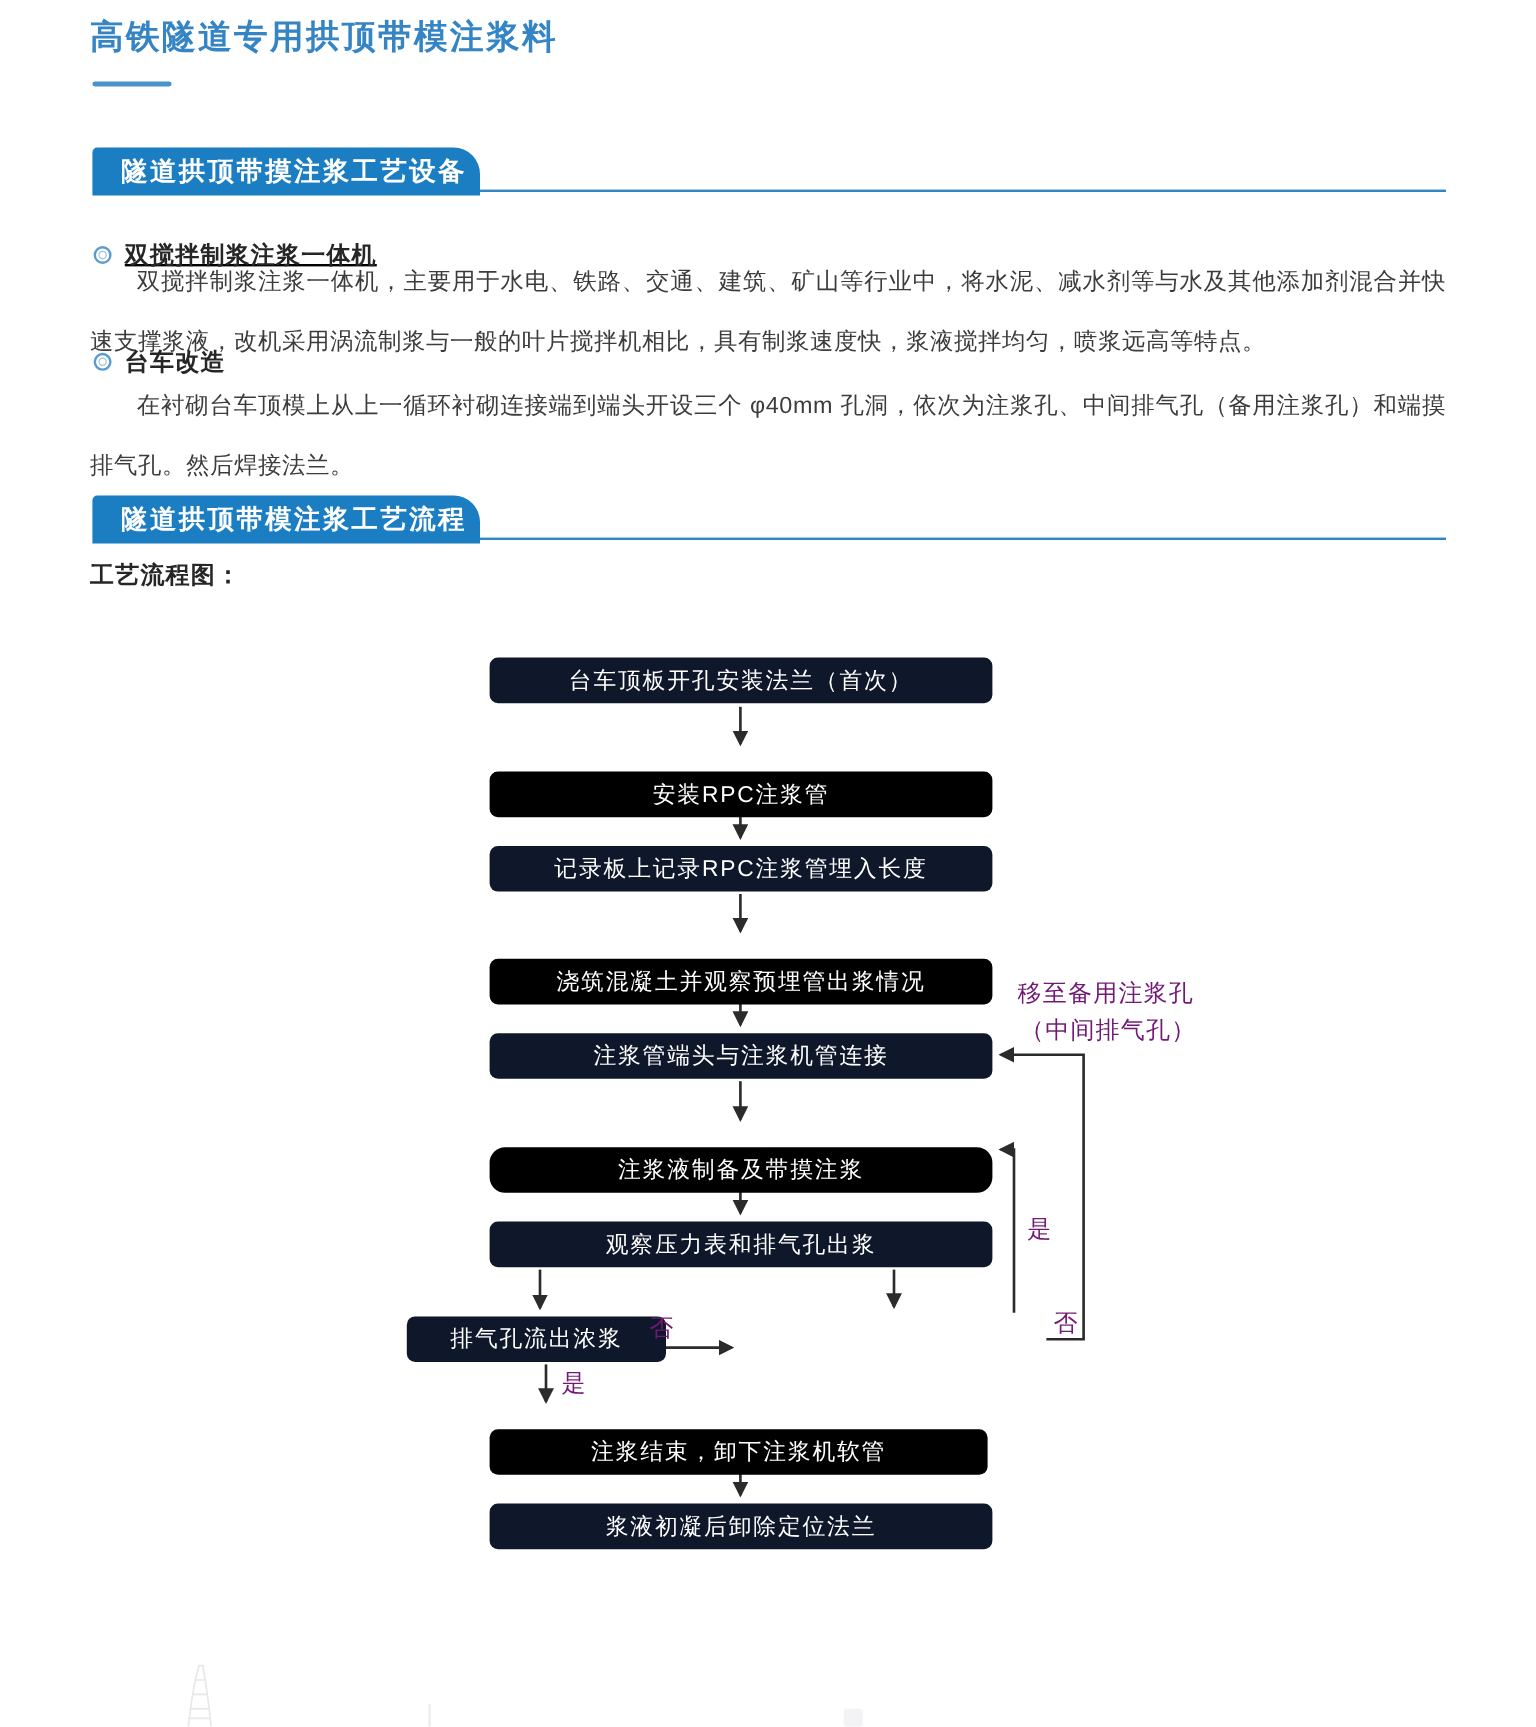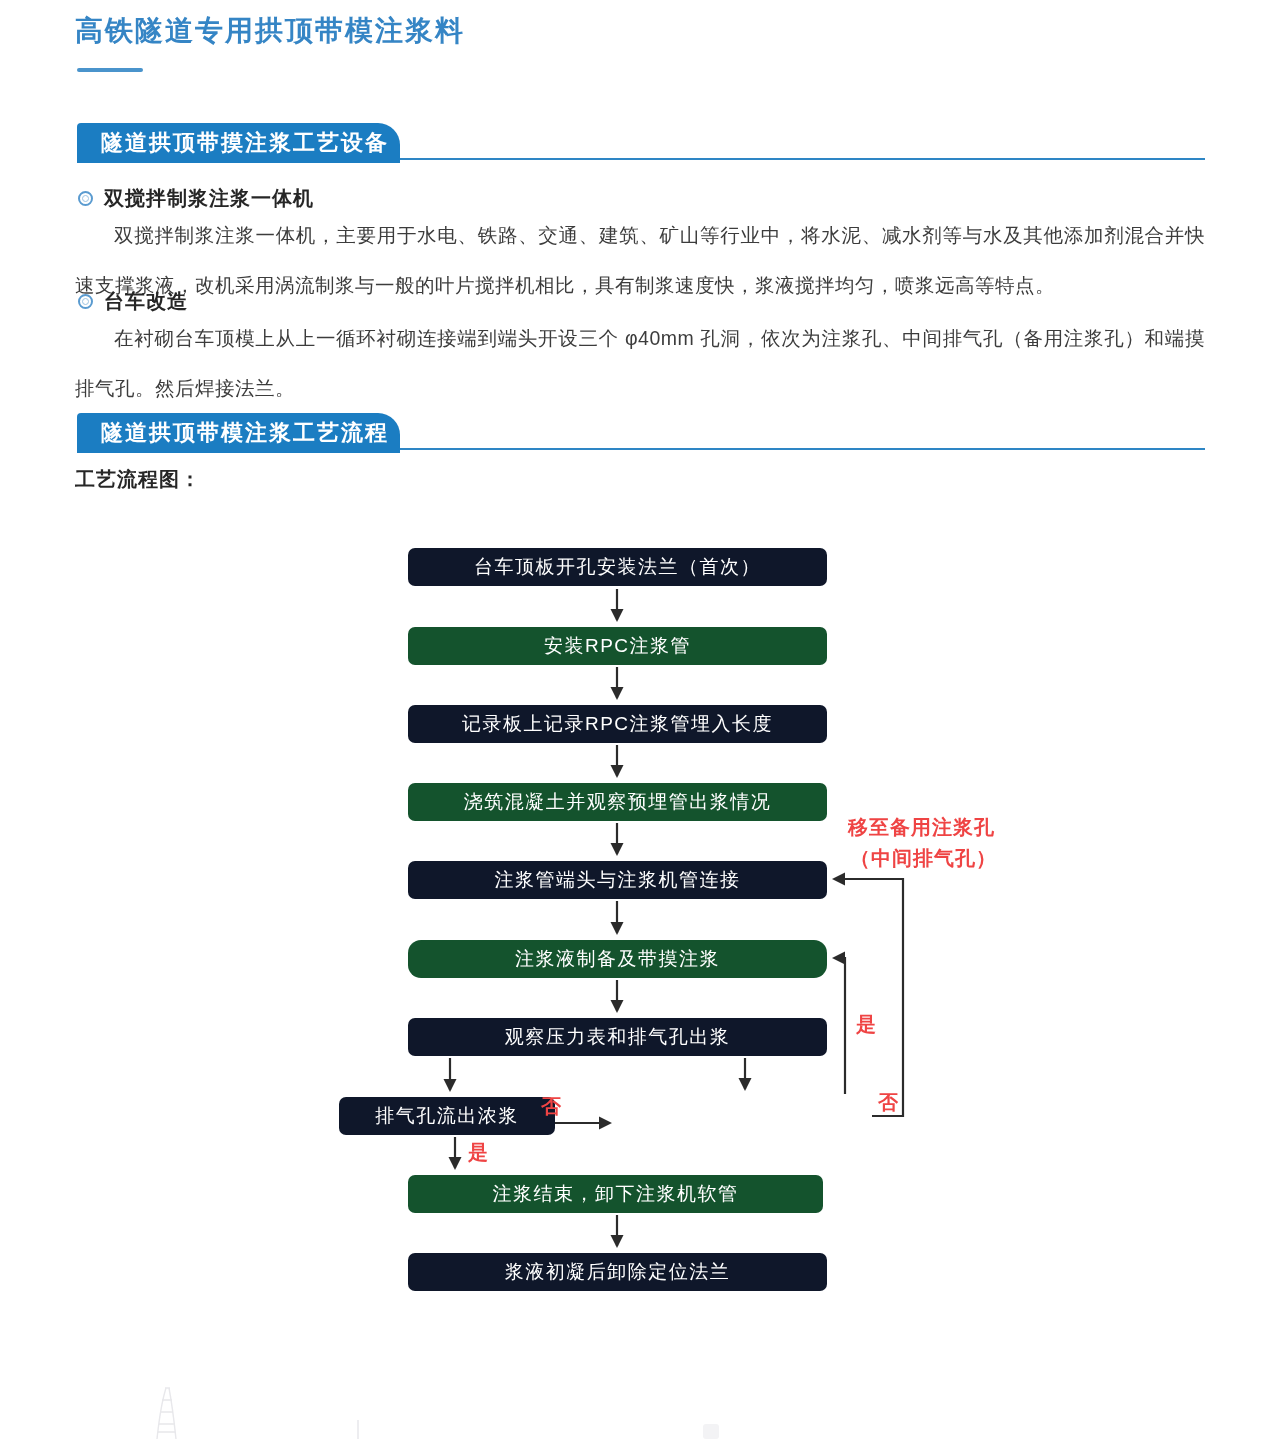--- a/index.html
+++ b/index.html
@@ -22,21 +22,21 @@
     font-size:22px;font-weight:bold;letter-spacing:2px;
     display:flex;align-items:center;justify-content:center;
     border-radius:4px 22px 0 0;
     padding-left:13px;
   }
   #badge-1{left:77px;top:123px;}
   #badge-2{left:77px;top:413px;}
 
   
   .bullet-row{display:flex;align-items:center;gap:11px;}
-  #bullet-row-1{left:78px;top:185px;}
+  #bullet-row-1{left:78px;top:199px;text-decoration:underline;}
   #bullet-row-2{left:78px;top:288px;}
   .ring-icon{width:15px;height:15px;border:2px solid #5a9bd0;border-radius:50%;
     display:flex;align-items:center;justify-content:center;box-sizing:border-box;}
   .ring-icon span{width:7px;height:7px;border:1.5px solid #9cc3e2;border-radius:50%;box-sizing:border-box;display:block;}
   .bullet-heading{font-size:20px;font-weight:bold;color:#262626;letter-spacing:1px;}
   .body-para{
     left:75px;width:1130px;font-size:19.5px;line-height:50px;color:#3c3c3c;
     text-align:justify;text-indent:2em;letter-spacing:0.5px;
   }
   #para-1{top:210px;}
@@ -45,36 +45,36 @@
   #flow-label{left:75px;top:466px;font-size:20px;font-weight:bold;color:#262626;letter-spacing:1px;}
 
   
   #flowchart{left:0;top:0;width:1280px;height:1439px;pointer-events:none;}
   .flow-node{
     position:absolute;height:38px;border-radius:7px;color:#ffffff;
     display:flex;align-items:center;justify-content:center;
     font-size:19px;letter-spacing:1.5px;
   }
   .flow-node.blue{background:#0f172a;}
-  .flow-node.gray{background:#14532d;}
+  .flow-node.gray{background:#000000;margin-top:16px;}
   #n1{left:408px;top:548px;width:419px;}
   #n2{left:408px;top:627px;width:419px;}
   #n3{left:408px;top:705px;width:419px;}
   #n4{left:408px;top:783px;width:419px;}
   #n5{left:408px;top:861px;width:419px;}
   #n6{left:408px;top:940px;width:419px;border-radius:13px;}
   #n7{left:408px;top:1018px;width:419px;}
   #n8{left:339px;top:1097px;width:216px;}
   #n9{left:617px;top:1096px;width:255px;height:41px;}
   #n10{left:408px;top:1175px;width:415px;}
   #n11{left:408px;top:1253px;width:419px;}
 
   #arrow-svg{position:absolute;left:0;top:0;}
 
-  .edge-label{position:absolute;font-size:20px;font-weight:bold;color:#ef4444;letter-spacing:1px;}
+  .edge-label{position:absolute;font-size:20px;font-weight:normal;color:#701a75;letter-spacing:1px;}
   #lbl-reroute-1{left:848px;top:814px;}
   #lbl-reroute-2{left:850px;top:845px;}
   #lbl-yes-right{left:856px;top:1011px;}
   #lbl-no-right{left:878px;top:1089px;}
   #lbl-no-mid{left:541px;top:1093px;}
   #lbl-yes-down{left:468px;top:1139px;}
 
   
   #watermark-tower{left:143px;top:1384px;opacity:0.85;}
   #artifact-line{left:357px;top:1420px;width:2px;height:19px;background:#ededf0;}

